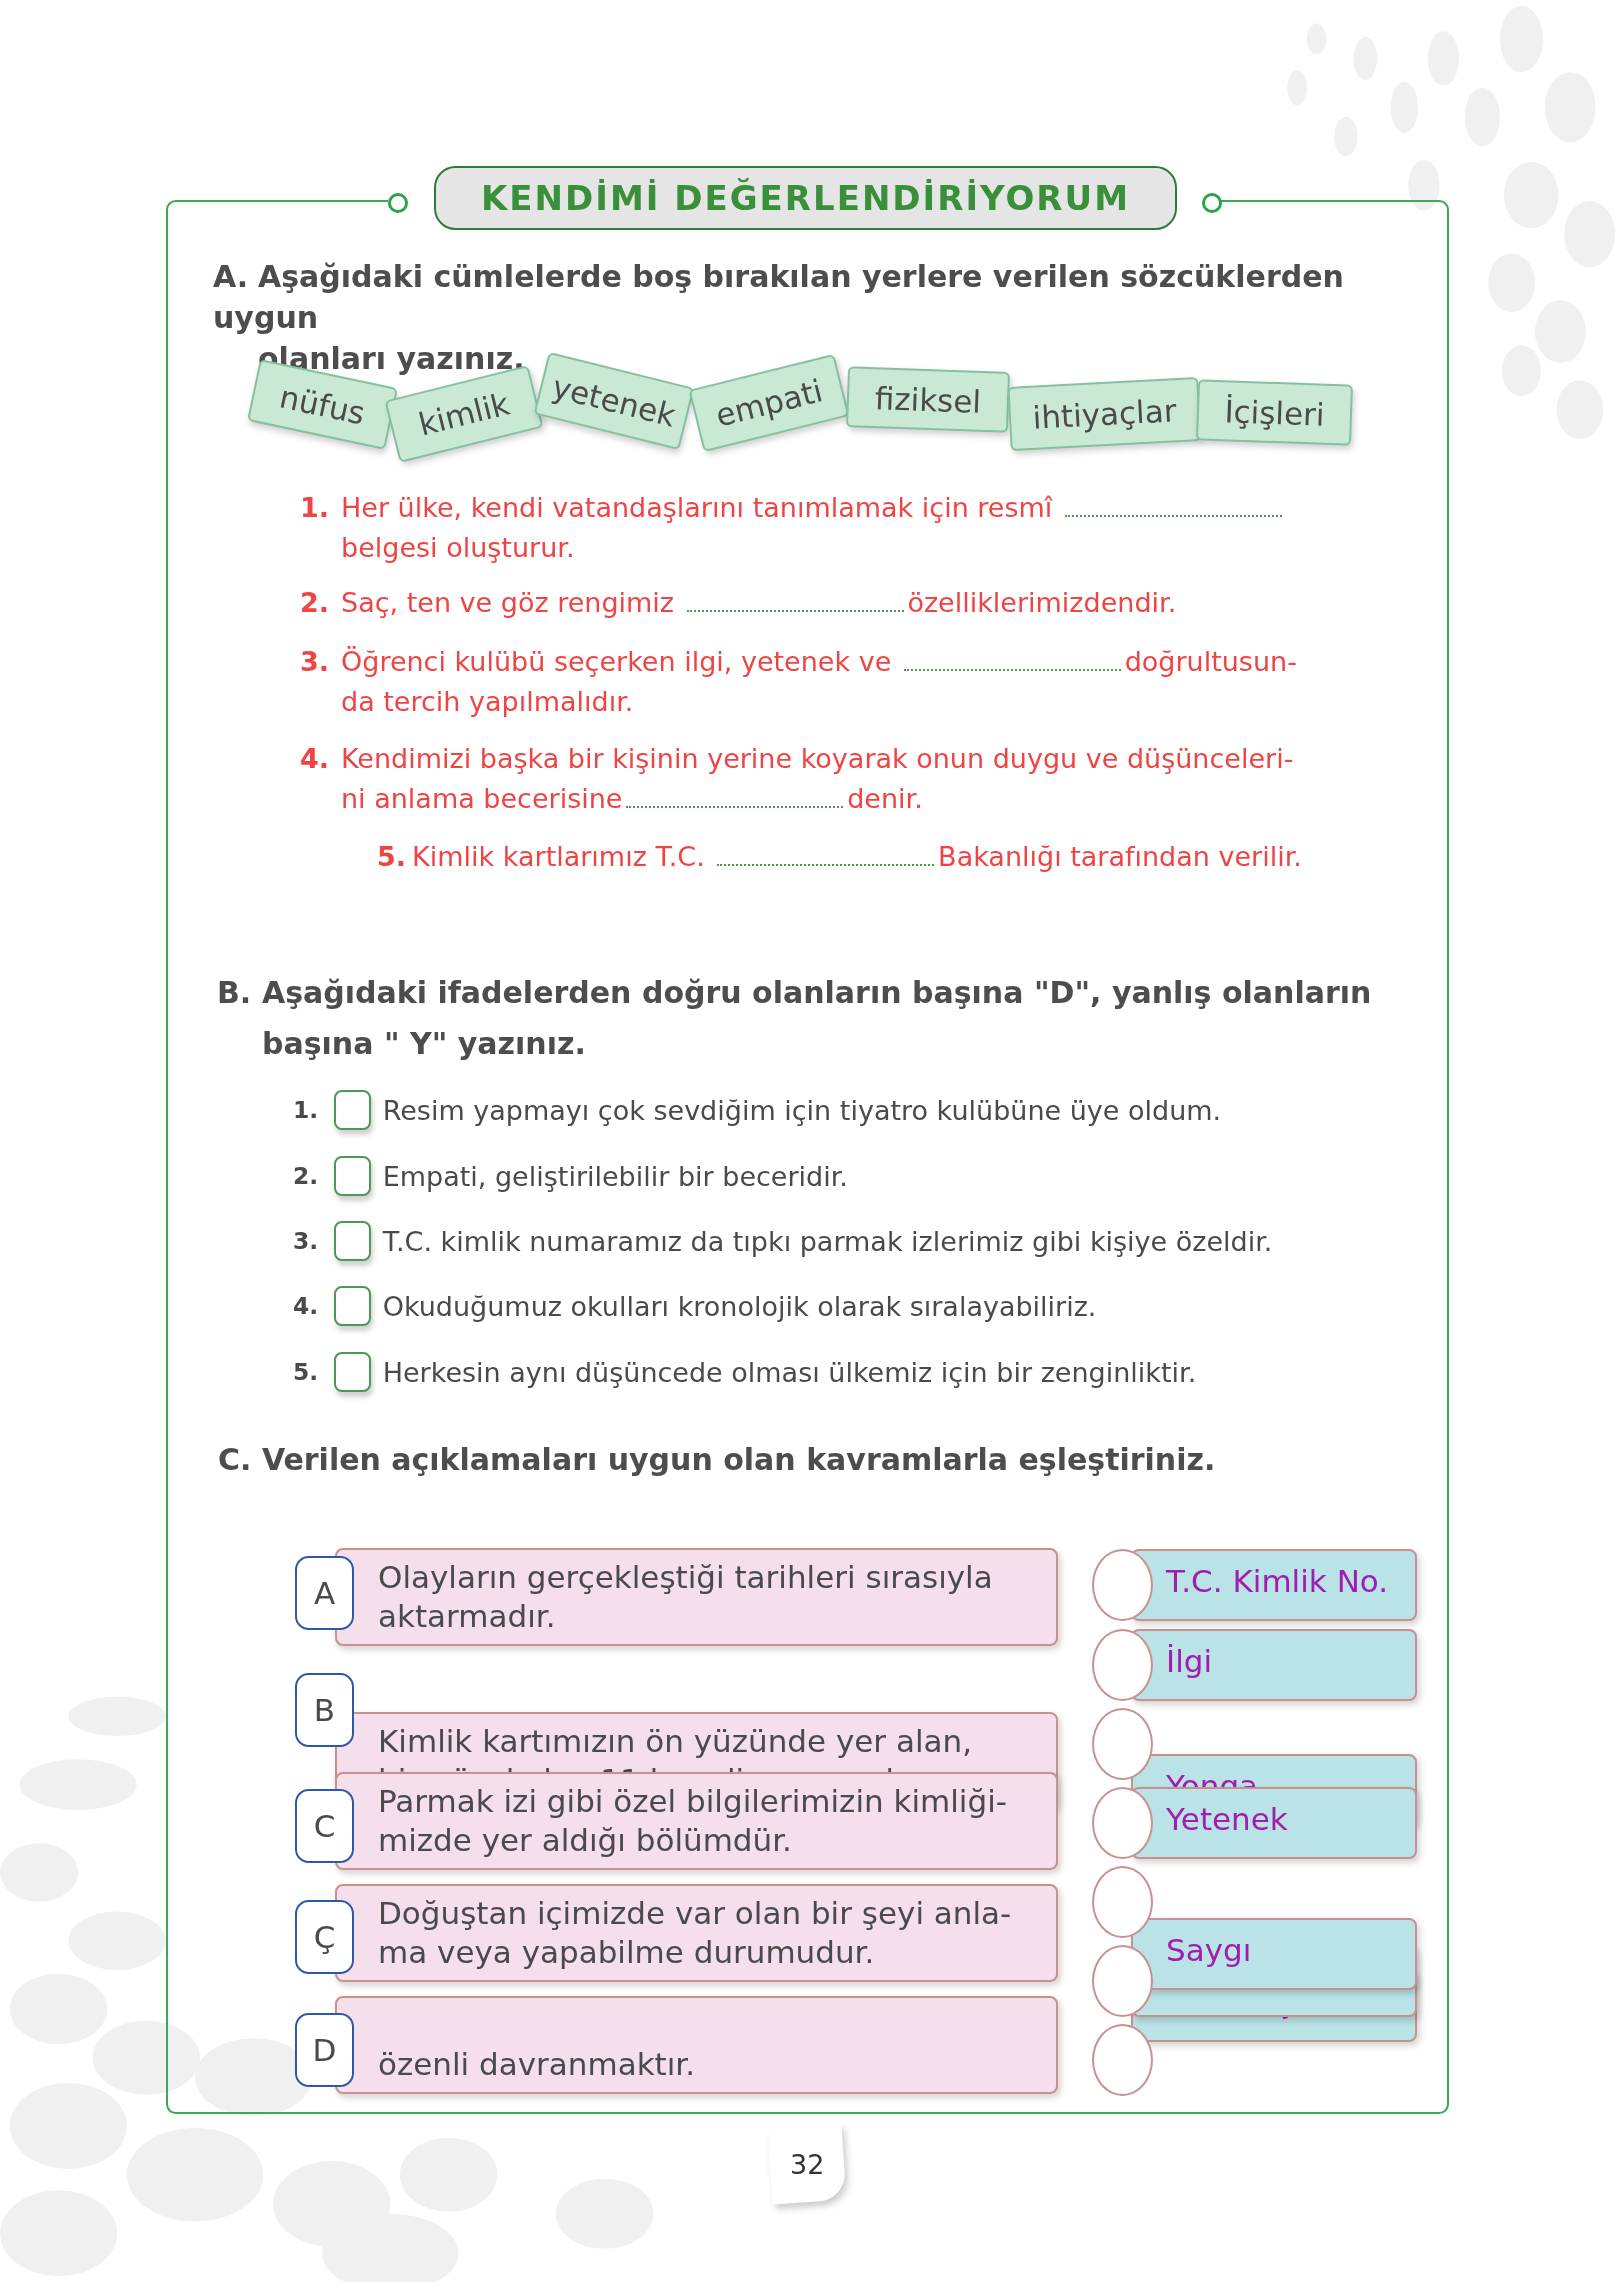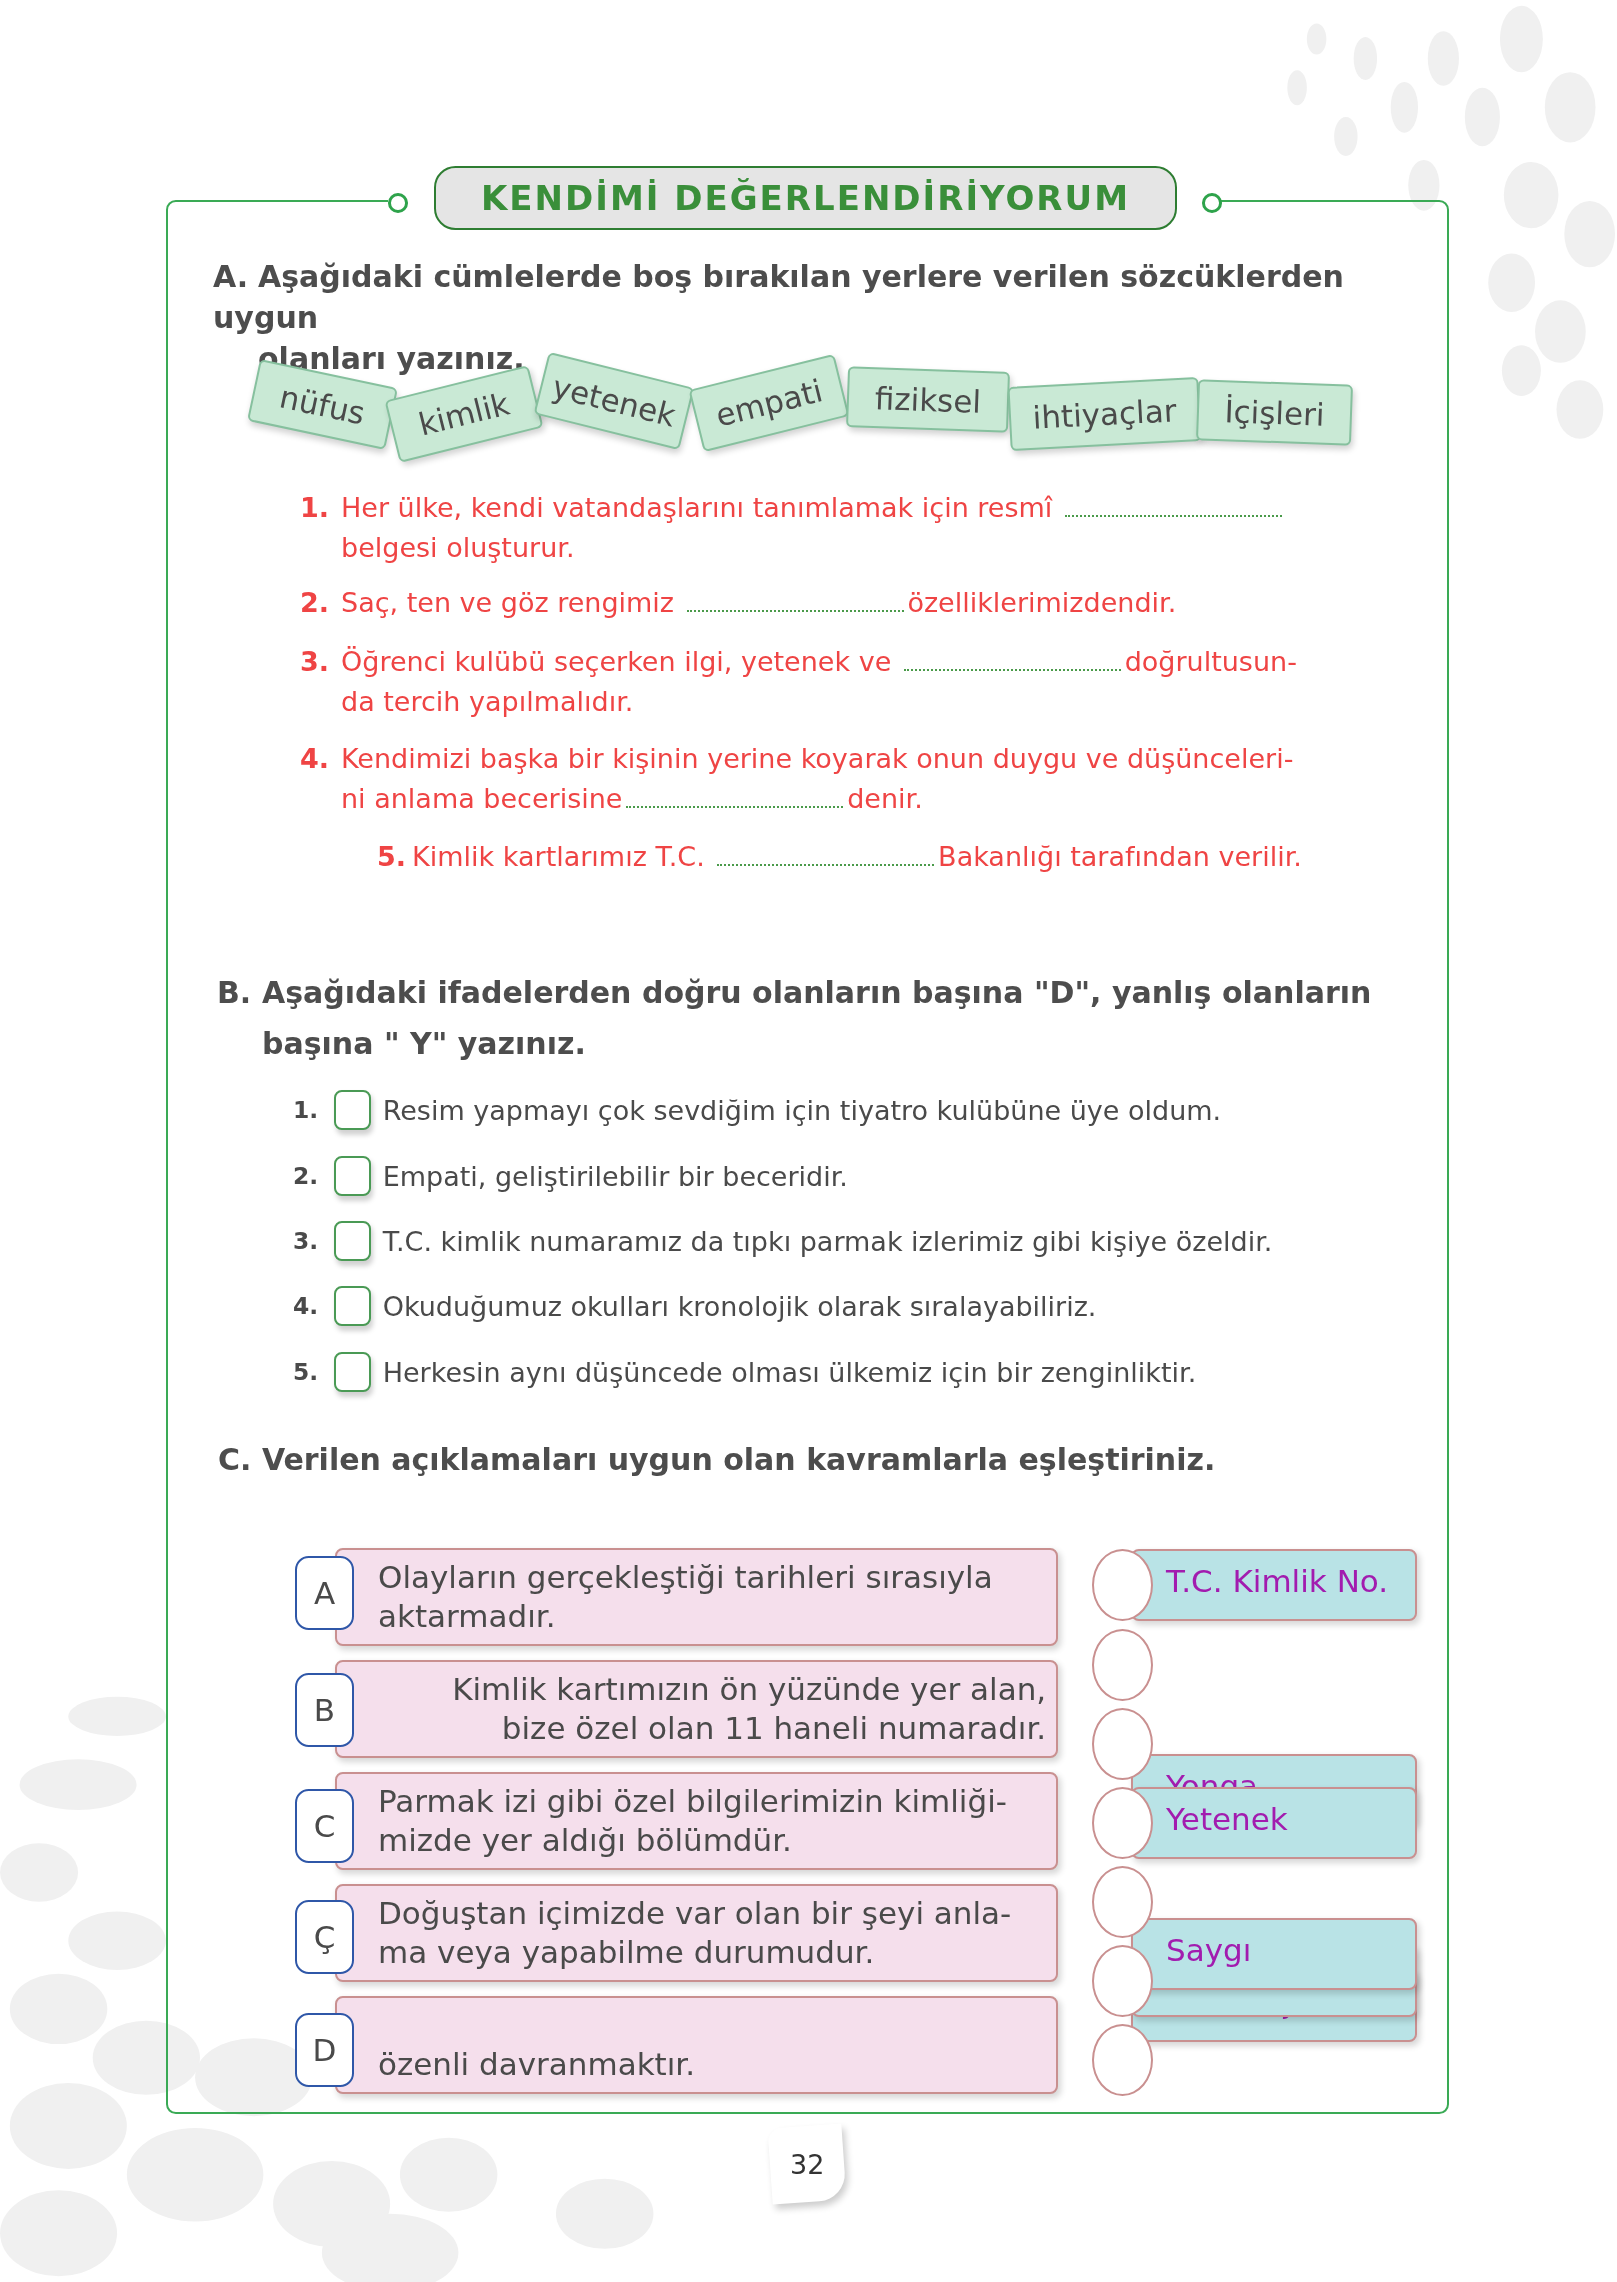--- a/index.html
+++ b/index.html
@@ -200,21 +200,21 @@
   <div class="q-head" style="left:218px;top:1439px;width:1219px;">
     <span>C.</span>
     <span>Verilen açıklamaları uygun olan kavramlarla eşleştiriniz.</span>
   </div>
 
   <div class="match-left" style="top:1548px;">
     <div class="txt"><span>Olayların gerçekleştiği tarihleri sırasıyla</span><br><span>aktarmadır.</span></div>
   </div>
   <div class="letter-badge" style="top:1556px;">A</div>
 
-  <div class="match-left" style="top:1660px;text-align:right;">
+  <div class="match-left" style="top:1712px;">
     <div class="txt"><span>Kimlik kartımızın ön yüzünde yer alan,</span><br><span>bize özel olan 11 haneli numaradır.</span></div>
   </div>
   <div class="letter-badge" style="top:1673px;">B</div>
 
   <div class="match-left" style="top:1772px;">
     <div class="txt"><span>Parmak izi gibi özel bilgilerimizin kimliği-</span><br><span>mizde yer aldığı bölümdür.</span></div>
   </div>
   <div class="letter-badge" style="top:1789px;">C</div>
 
   <div class="match-left" style="top:1884px;">
@@ -225,20 +225,23 @@
   <div class="match-left" style="top:1996px;">
     <div class="txt"><br><span>özenli davranmaktır.</span></div>
   </div>
   <div class="letter-badge" style="top:2013px;">D</div>
 
   <div class="match-right" style="top:1549px;">
       <span class="txt">T.C. Kimlik No.</span>
     </div>
   <div class="match-circle" style="top:1549px;"></div>
 
+  <div class="match-right" style="top:1629px;">
+      <span class="txt">İlgi</span>
+    </div>
   <div class="match-circle" style="top:1629px;"></div>
 
   <div class="match-right" style="top:1754px;">
       <span class="txt">Yonga</span>
     </div>
   <div class="match-circle" style="top:1708px;"></div>
 
   <div class="match-right" style="top:1787px;">
       <span class="txt">Yetenek</span>
     </div>

